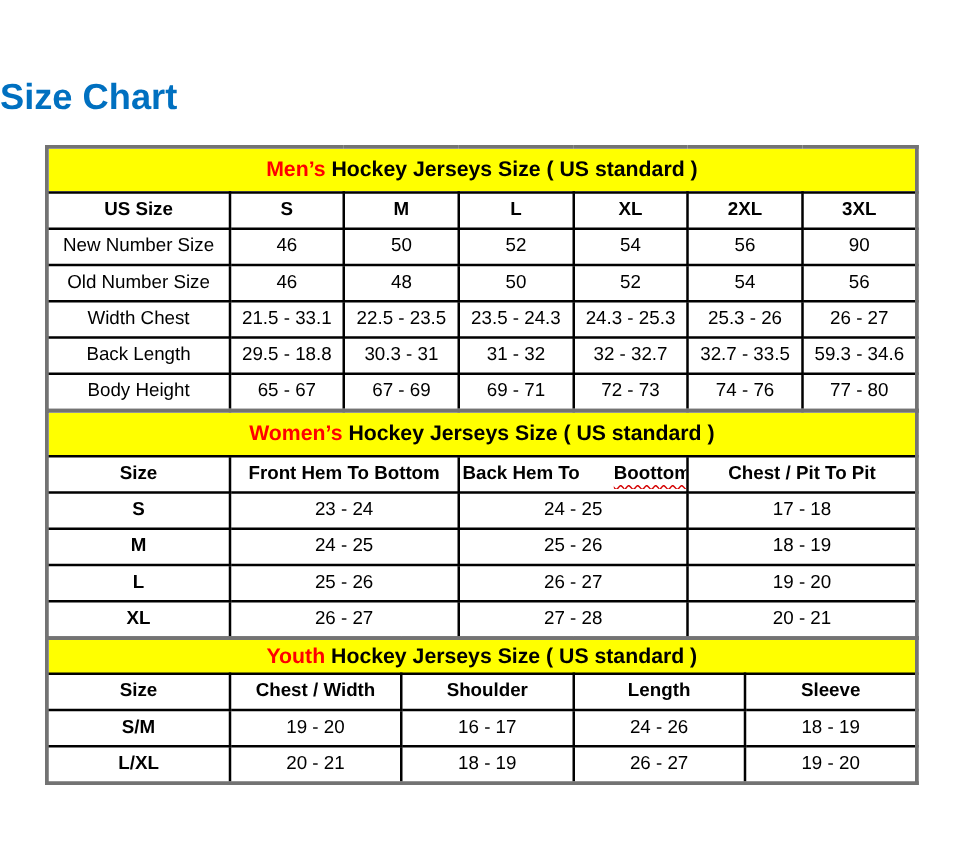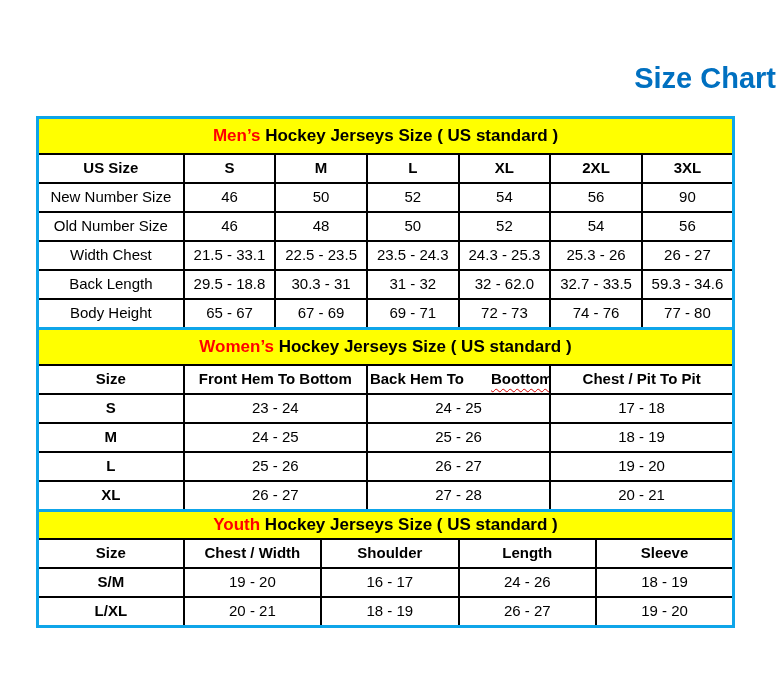--- a/index.html
+++ b/index.html
@@ -13,35 +13,35 @@
   }
   .sheet {
     width: 776px;
     height: 692px;
     position: relative;
   }
   .page-title {
     margin: 0;
     padding-top: 62px;
     padding-bottom: 21px;
-    text-align: right;
+    text-align: left;
     font-size: 29px;
     font-weight: bold;
     color: var(--title-color, #0070C0);
     letter-spacing: 0px;
   }
   .tables-wrap {
     margin-left: 36px;
     width: 699px;
   }
   table.size-table {
     border-collapse: collapse;
     table-layout: fixed;
     width: 100%;
-    border: 3px solid #0ea5e9;
+    border: 3px solid #737373;
     padding-left: 44px;
   }
   table.size-table + table.size-table {
     margin-top: -3px; 
   }
   col.first { width: 21%; }
   .size-table th, .size-table td {
     border: 2px solid #000;
     text-align: center;
     vertical-align: middle;
@@ -127,21 +127,21 @@
             <td>23.5 - 24.3</td>
             <td>24.3 - 25.3</td>
             <td>25.3 - 26</td>
             <td>26 - 27</td>
           </tr>
           <tr>
             <td>Back Length</td>
             <td>29.5 - 18.8</td>
             <td>30.3 - 31</td>
             <td>31 - 32</td>
-            <td>32 - 62.0</td>
+            <td>32 - 32.7</td>
             <td>32.7 - 33.5</td>
             <td>59.3 - 34.6</td>
           </tr>
           <tr>
             <td>Body Height</td>
             <td>65 - 67</td>
             <td>67 - 69</td>
             <td>69 - 71</td>
             <td>72 - 73</td>
             <td>74 - 76</td>

